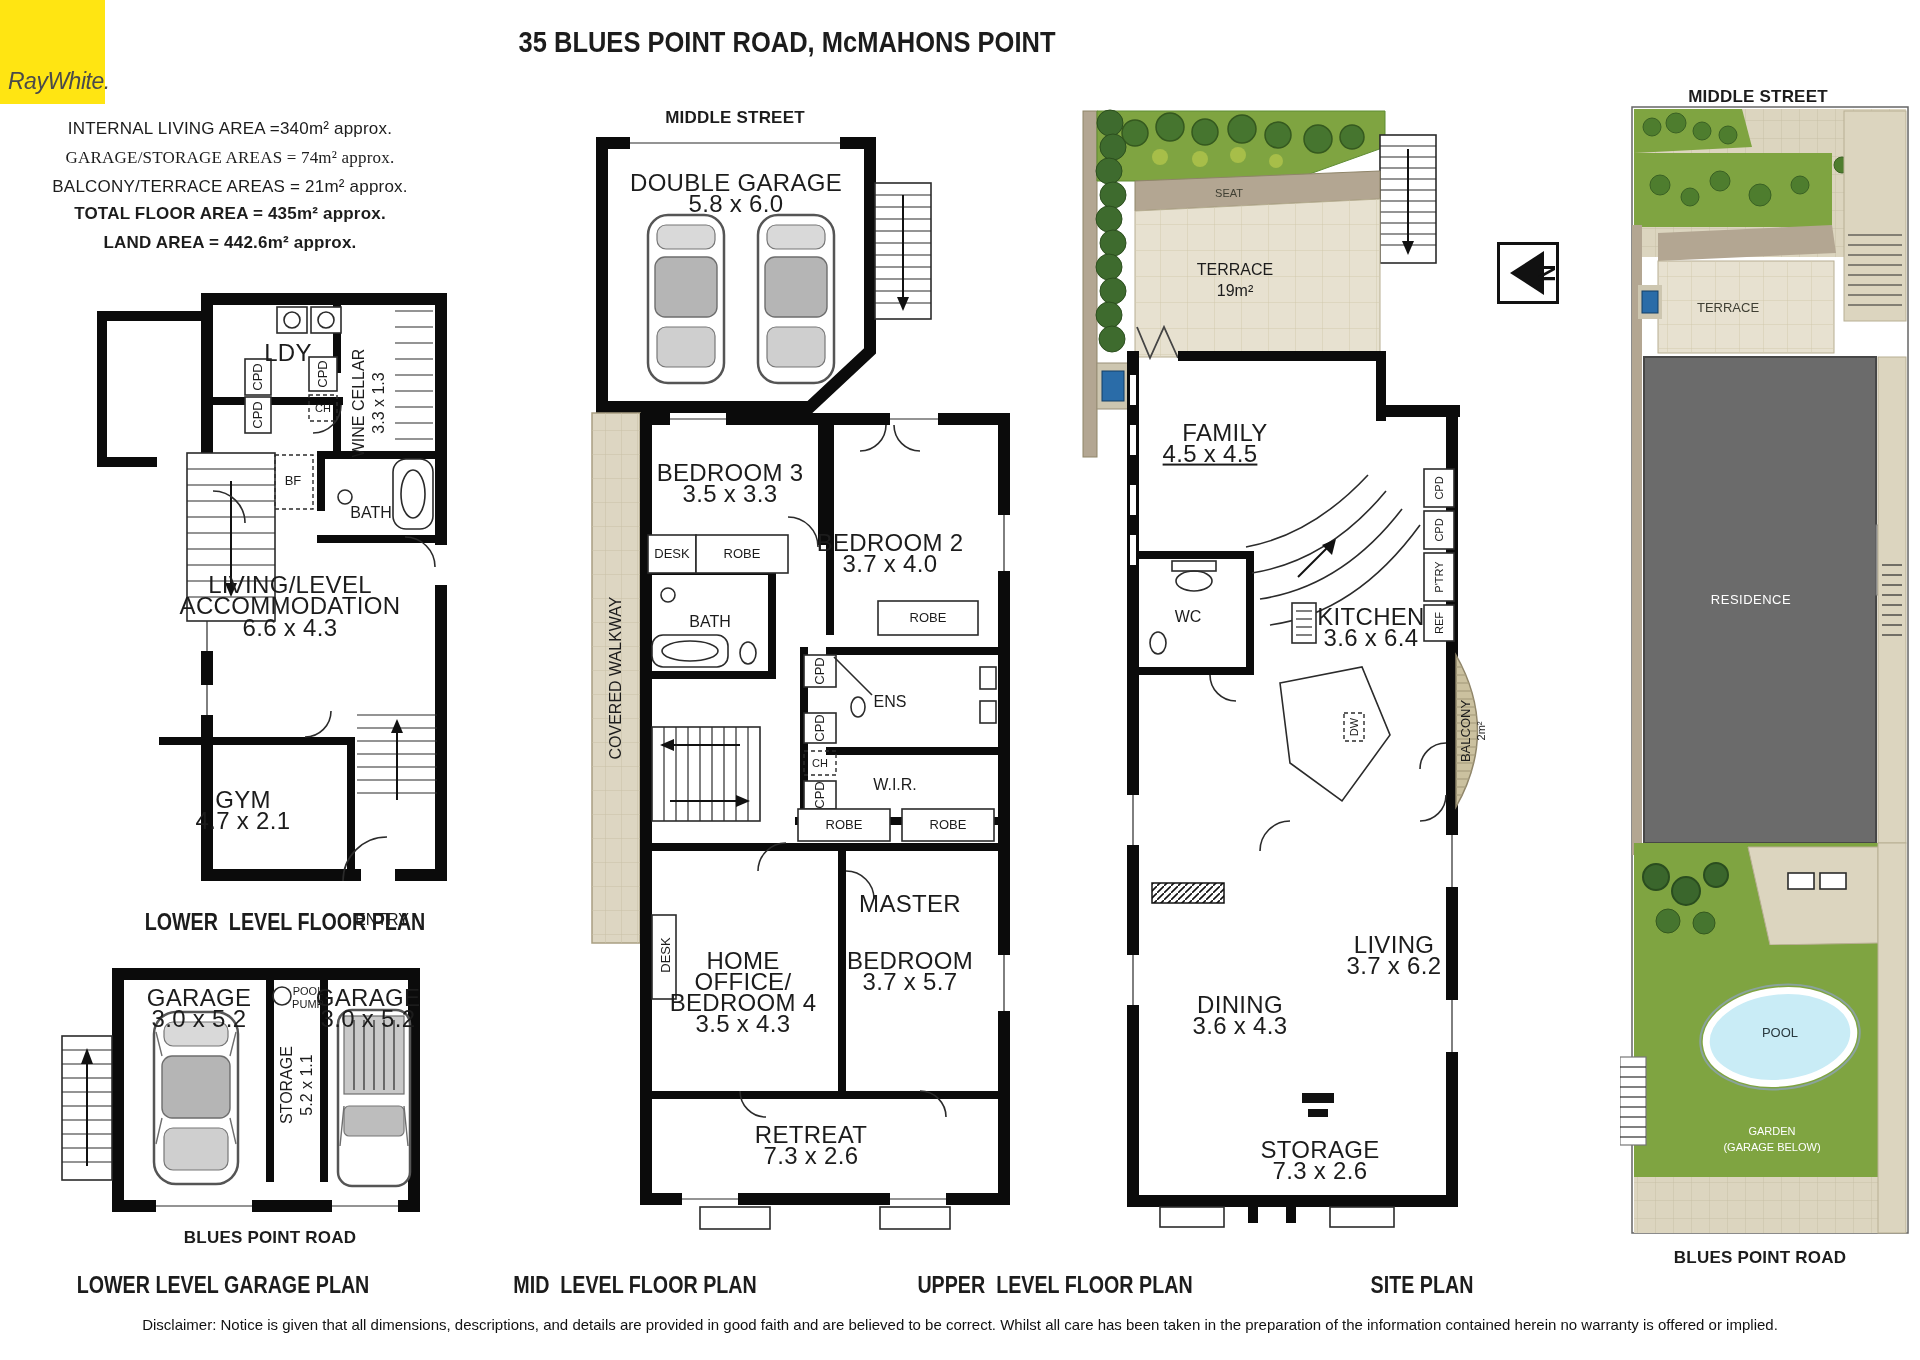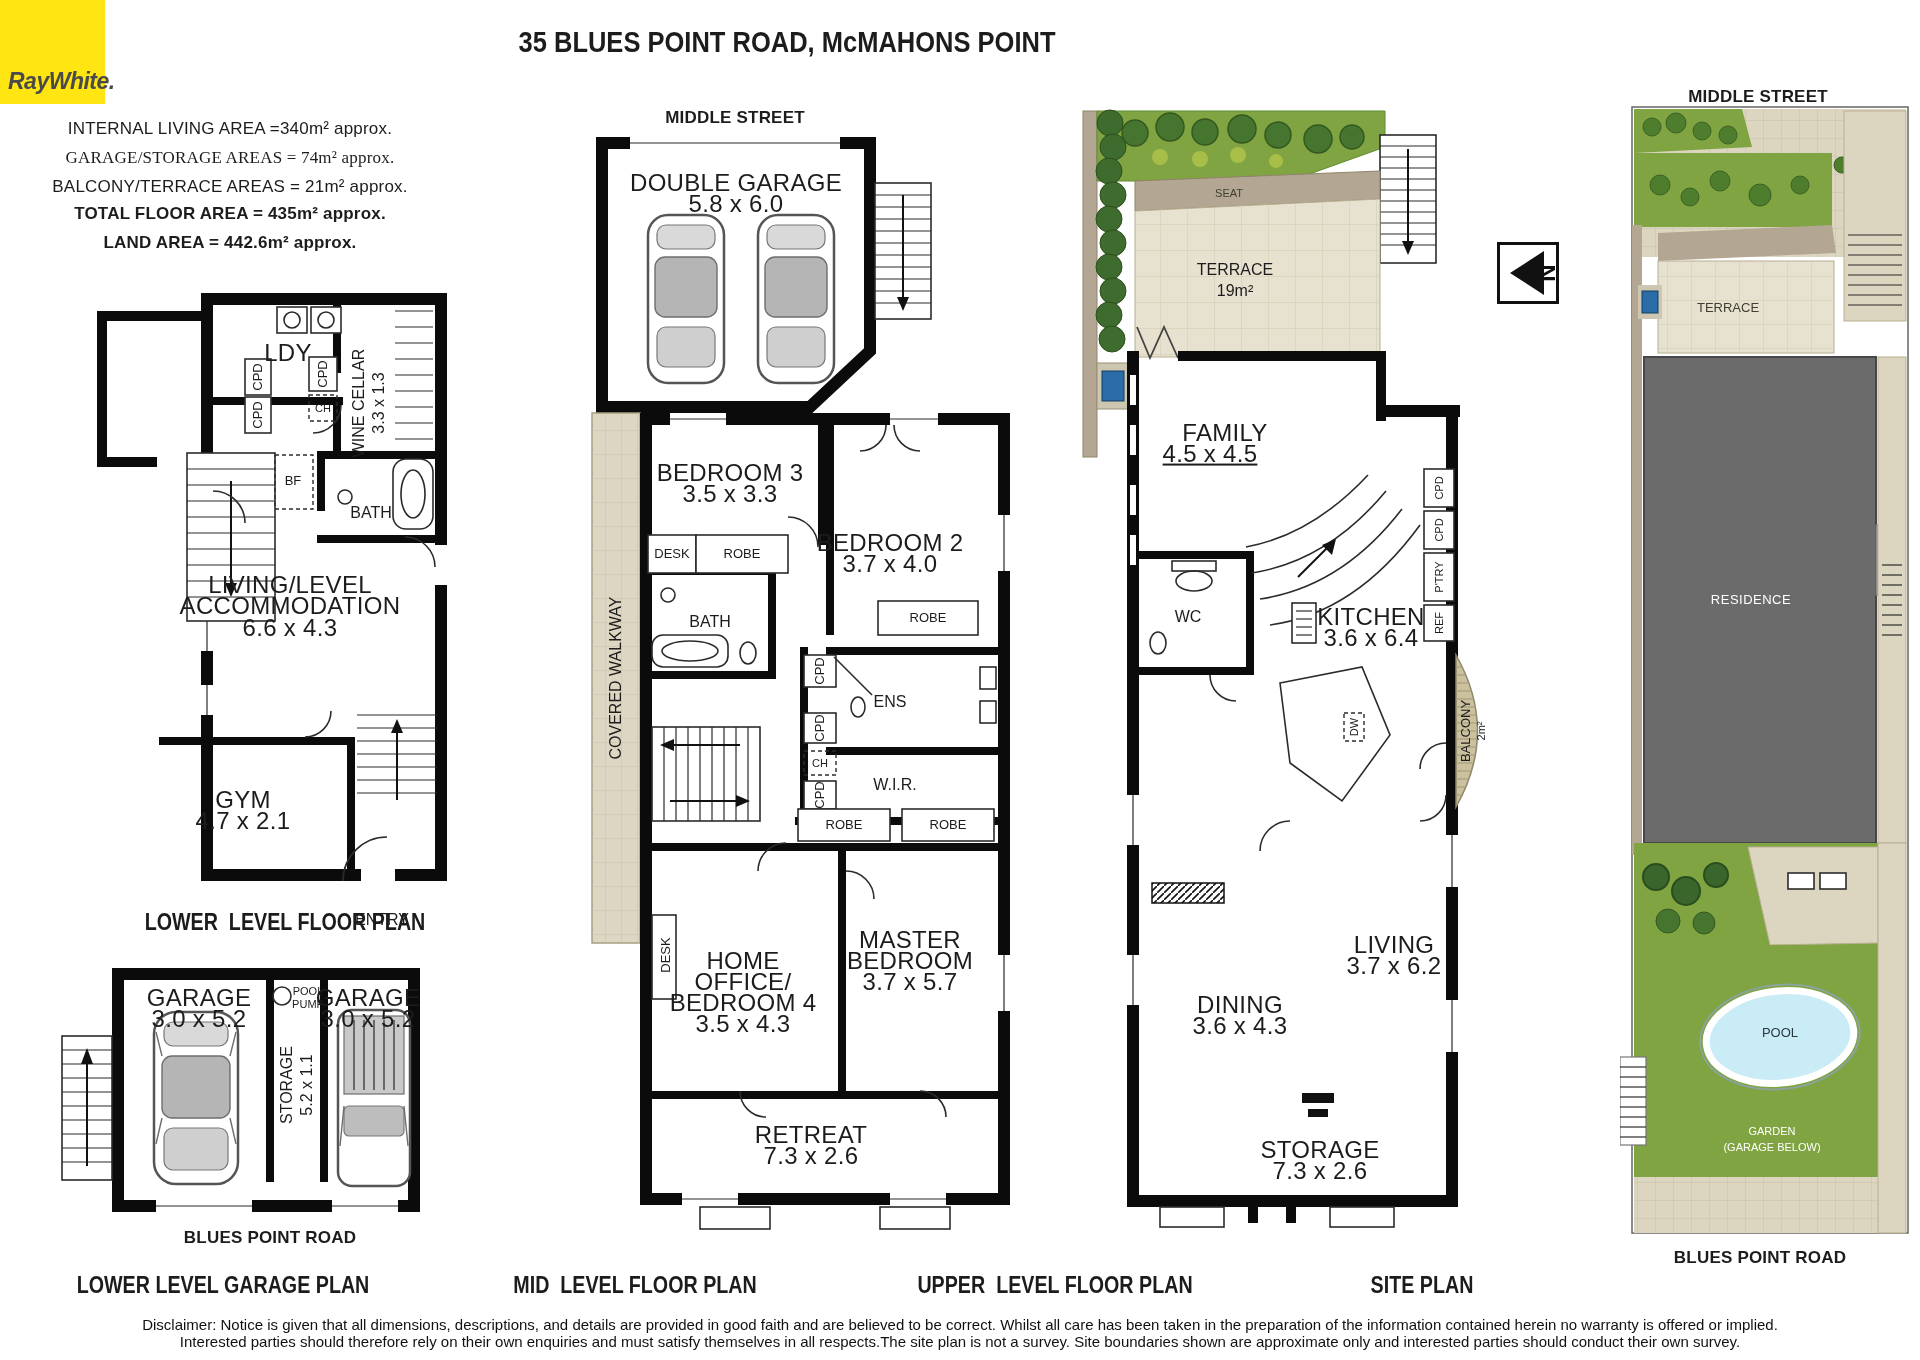--- a/index.html
+++ b/index.html
@@ -12,21 +12,21 @@
   .room-sm{font-size:16px;}
   .small{font-size:13px;}
   .tiny{font-size:11px;}
   .street{font-size:17px;font-weight:bold;letter-spacing:.2px;text-align:center;}
   .caption{font-size:24px;font-weight:bold;transform:translate(-50%,-50%) scaleX(.82);}
   .title{font-size:30px;font-weight:bold;transform:translate(-50%,-50%) scaleX(.85);}
   .stat{font-size:17px;letter-spacing:.2px;}
   .stat.b{font-weight:bold;}
   .disc{font-size:15px;color:#111;}
   .logo{position:absolute;left:0;top:0;width:105px;height:104px;background:#FFE512;}
-  .logo span{position:absolute;left:8px;top:68px;font-size:23px;font-weight:bold;
+  .logo span{position:absolute;left:8px;top:68px;font-size:23px;font-weight:normal;
              font-style:italic;color:#4a4a4a;letter-spacing:-0.5px;}
   .plan{position:absolute;}
   .compass{position:absolute;left:1497px;top:242px;width:62px;height:62px;border:3px solid #111;
            box-sizing:border-box;background:#fff;}
   svg .wall{fill:#0b0b0b;}
   svg .thin{stroke:#2b2b2b;stroke-width:1.6;fill:none;}
   svg .thinw{stroke:#2b2b2b;stroke-width:1.6;fill:#fff;}
   svg .tread{stroke:#2b2b2b;stroke-width:1.2;}
   svg .dash{stroke:#2b2b2b;stroke-width:1.4;fill:none;stroke-dasharray:4 3;}
   svg .arrow{stroke:#111;stroke-width:2;fill:none;}
@@ -374,21 +374,21 @@
     <div class="lbl small vert" style="left:230px;top:700px;">CPD</div>
     <div class="lbl room-sm" style="left:300px;top:607px;">ENS</div>
     <div class="lbl room-sm" style="left:305px;top:690px;">W.I.R.</div>
     <div class="lbl small" style="left:254px;top:730px;">ROBE</div>
     <div class="lbl small" style="left:358px;top:730px;">ROBE</div>
     <div class="lbl small vert" style="left:76px;top:860px;">DESK</div>
     <div class="lbl room" style="left:153px;top:866px;">HOME</div>
     <div class="lbl room" style="left:153px;top:887px;">OFFICE/</div>
     <div class="lbl room" style="left:153px;top:908px;">BEDROOM 4</div>
     <div class="lbl room" style="left:153px;top:929px;">3.5 x 4.3</div>
-    <div class="lbl room" style="left:320px;top:845px;">MASTER</div>
+    <div class="lbl room" style="left:320px;top:809px;">MASTER</div>
     <div class="lbl room" style="left:320px;top:866px;">BEDROOM</div>
     <div class="lbl room" style="left:320px;top:887px;">3.7 x 5.7</div>
     <div class="lbl room" style="left:221px;top:1040px;">RETREAT</div>
     <div class="lbl room" style="left:221px;top:1061px;">7.3 x 2.6</div>
   </div>
   <div class="lbl caption" style="left:635px;top:1285px;">MID  LEVEL FLOOR PLAN</div>
 
   <div class="plan" style="left:1080px;top:95px;width:420px;height:1175px;">
     <svg width="420" height="1175" viewBox="0 0 420 1175">
       <defs>
@@ -657,15 +657,14 @@
     <div class="lbl small" style="left:108px;top:223px;color:#3f3f33;">TERRACE</div>
     <div class="lbl small" style="left:131px;top:515px;color:#ffffff;letter-spacing:.5px;">RESIDENCE</div>
     <div class="lbl small" style="left:160px;top:948px;color:#2a3a40;">POOL</div>
     <div class="lbl tiny" style="left:152px;top:1046px;color:#ffffff;">GARDEN</div>
     <div class="lbl tiny" style="left:152px;top:1062px;color:#ffffff;">(GARAGE BELOW)</div>
     <div class="lbl street" style="left:140px;top:1173px;">BLUES POINT ROAD</div>
   </div>
   <div class="lbl caption" style="left:1422px;top:1285px;">SITE PLAN</div>
 
   <div class="lbl disc" style="left:960px;top:1325px;">Disclaimer: Notice is given that all dimensions, descriptions, and details are provided in good faith and are believed to be correct. Whilst all care has been taken in the preparation of the information contained herein no warranty is offered or implied.</div>
-  <div class="lbl disc" style="left:960px;top:1342px;">Interested parties should therefore rely on their own enquiries and must satisfy themselves in all respects.The site plan is not a survey. Site boundaries shown are approximate only and interested parties should conduct their own survey.</div>
 
 </div>
 
 </body></html>

